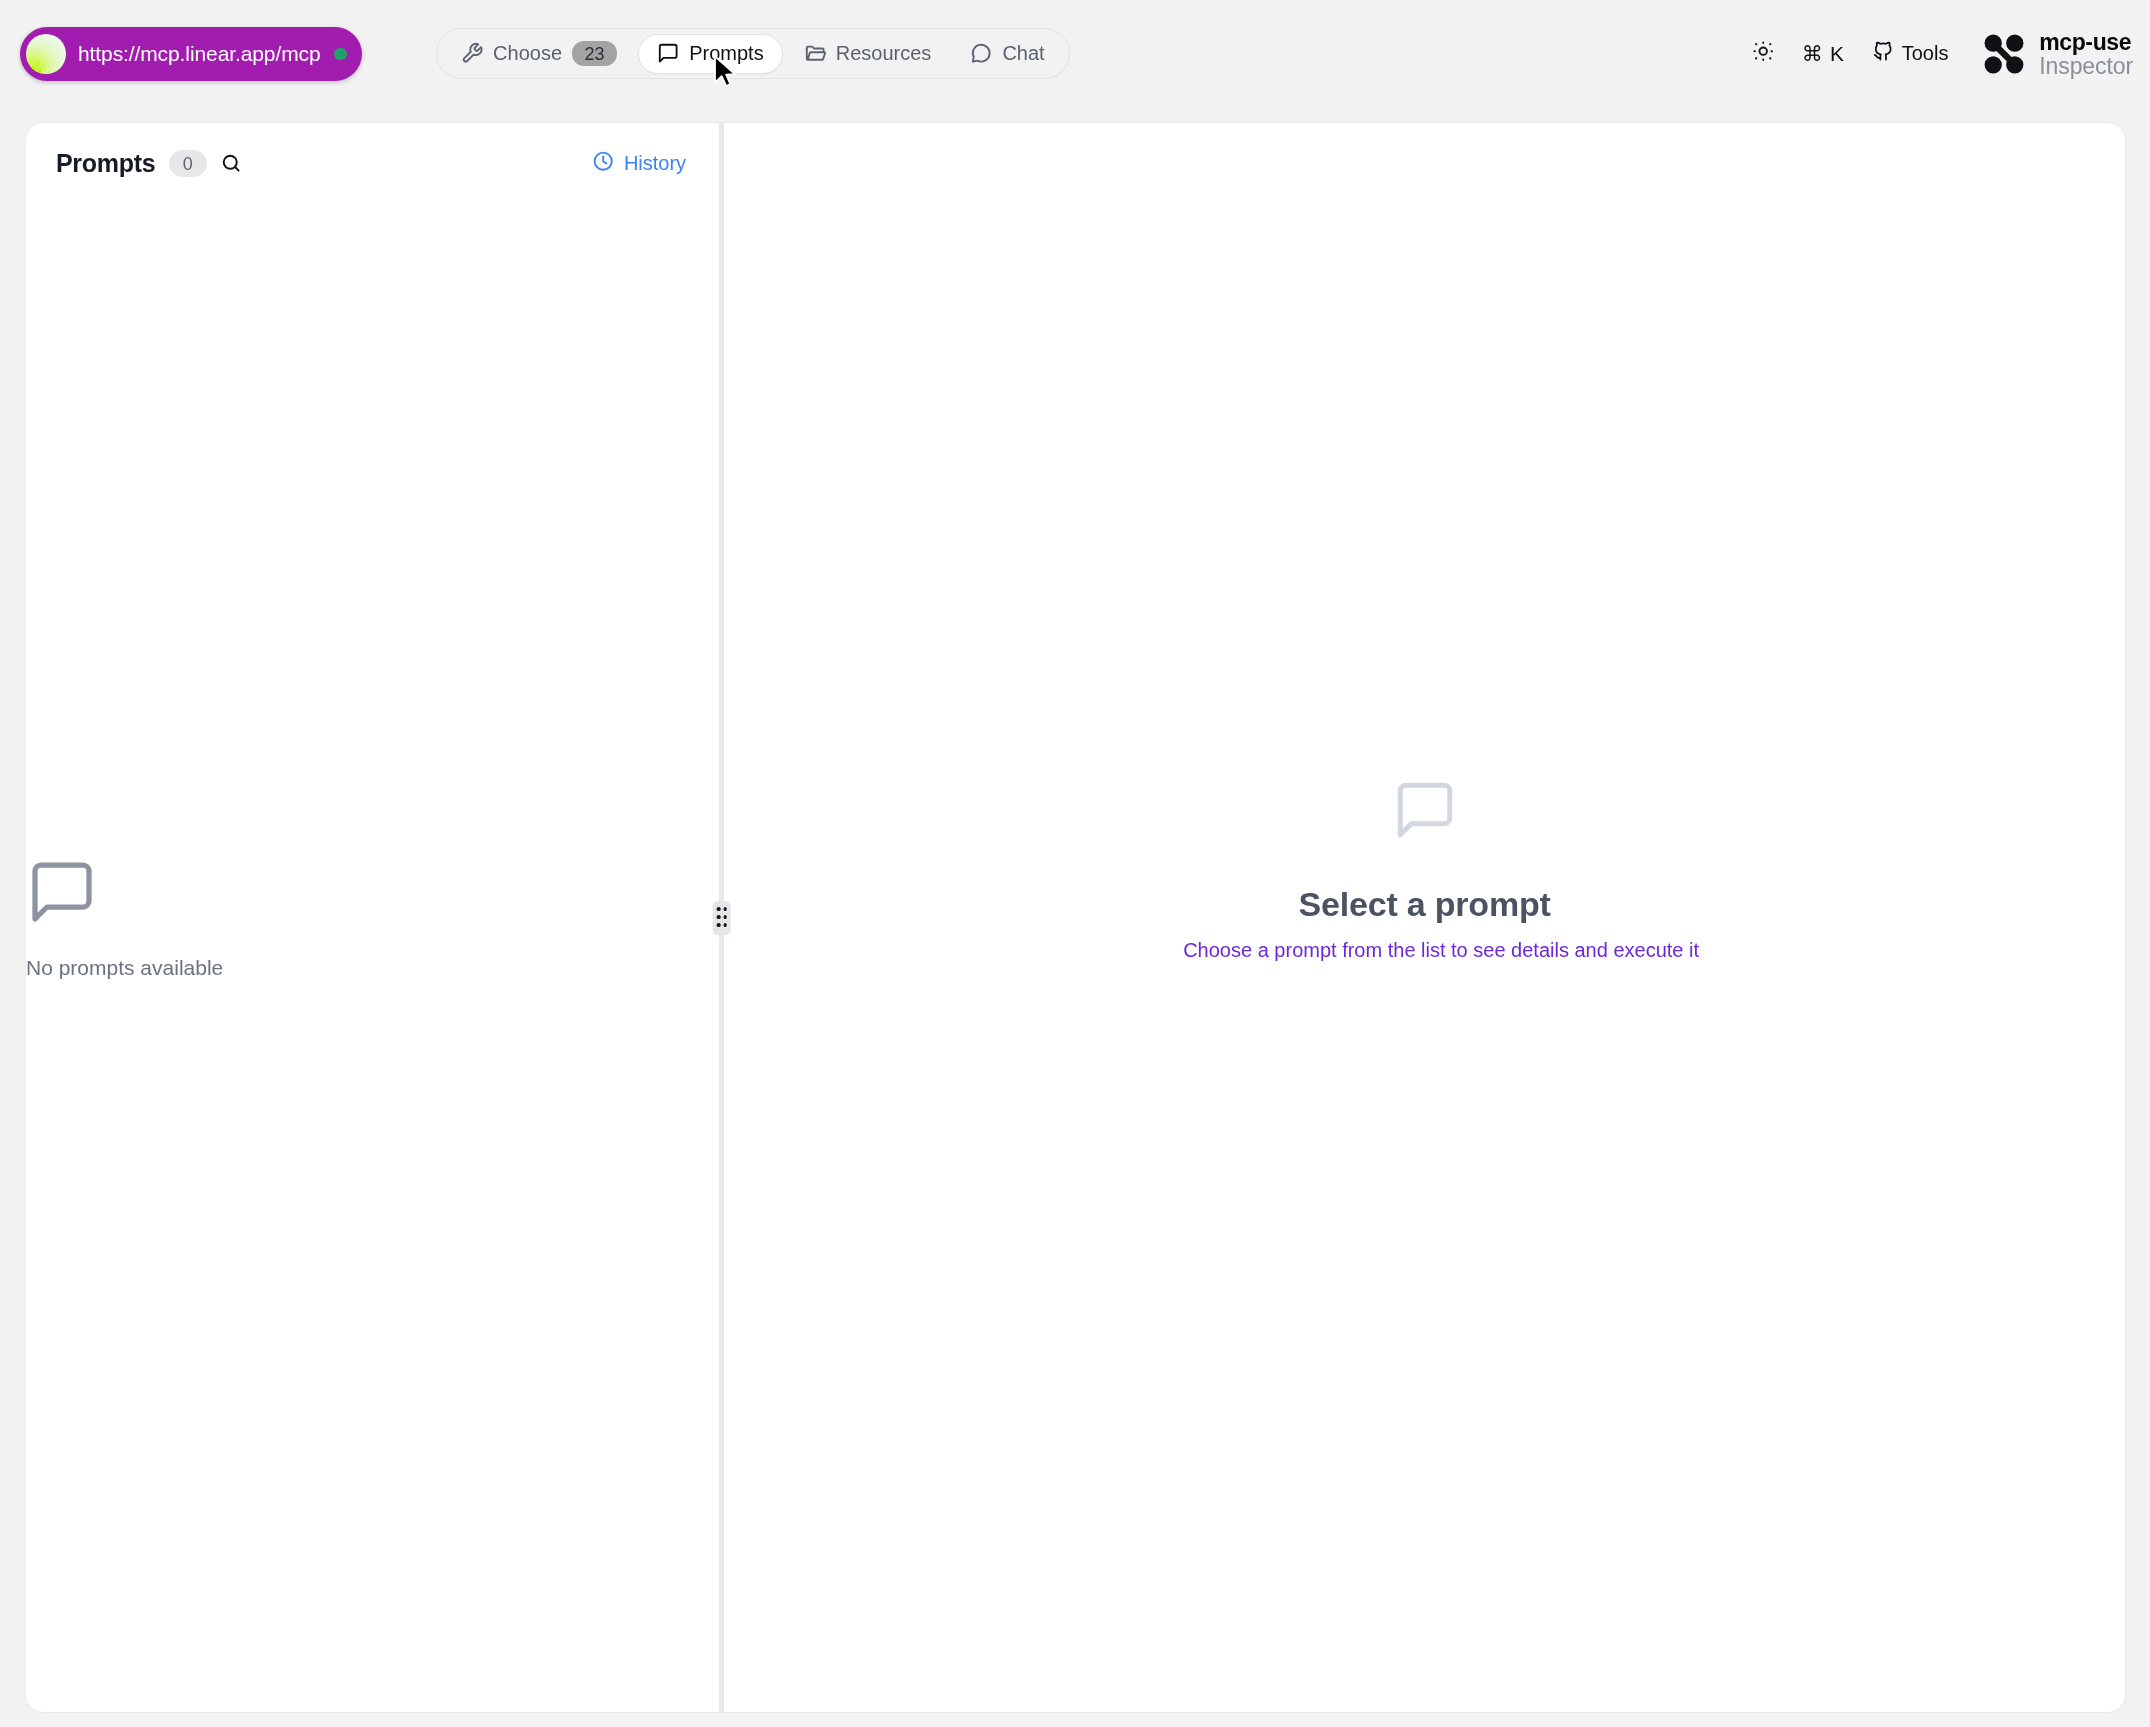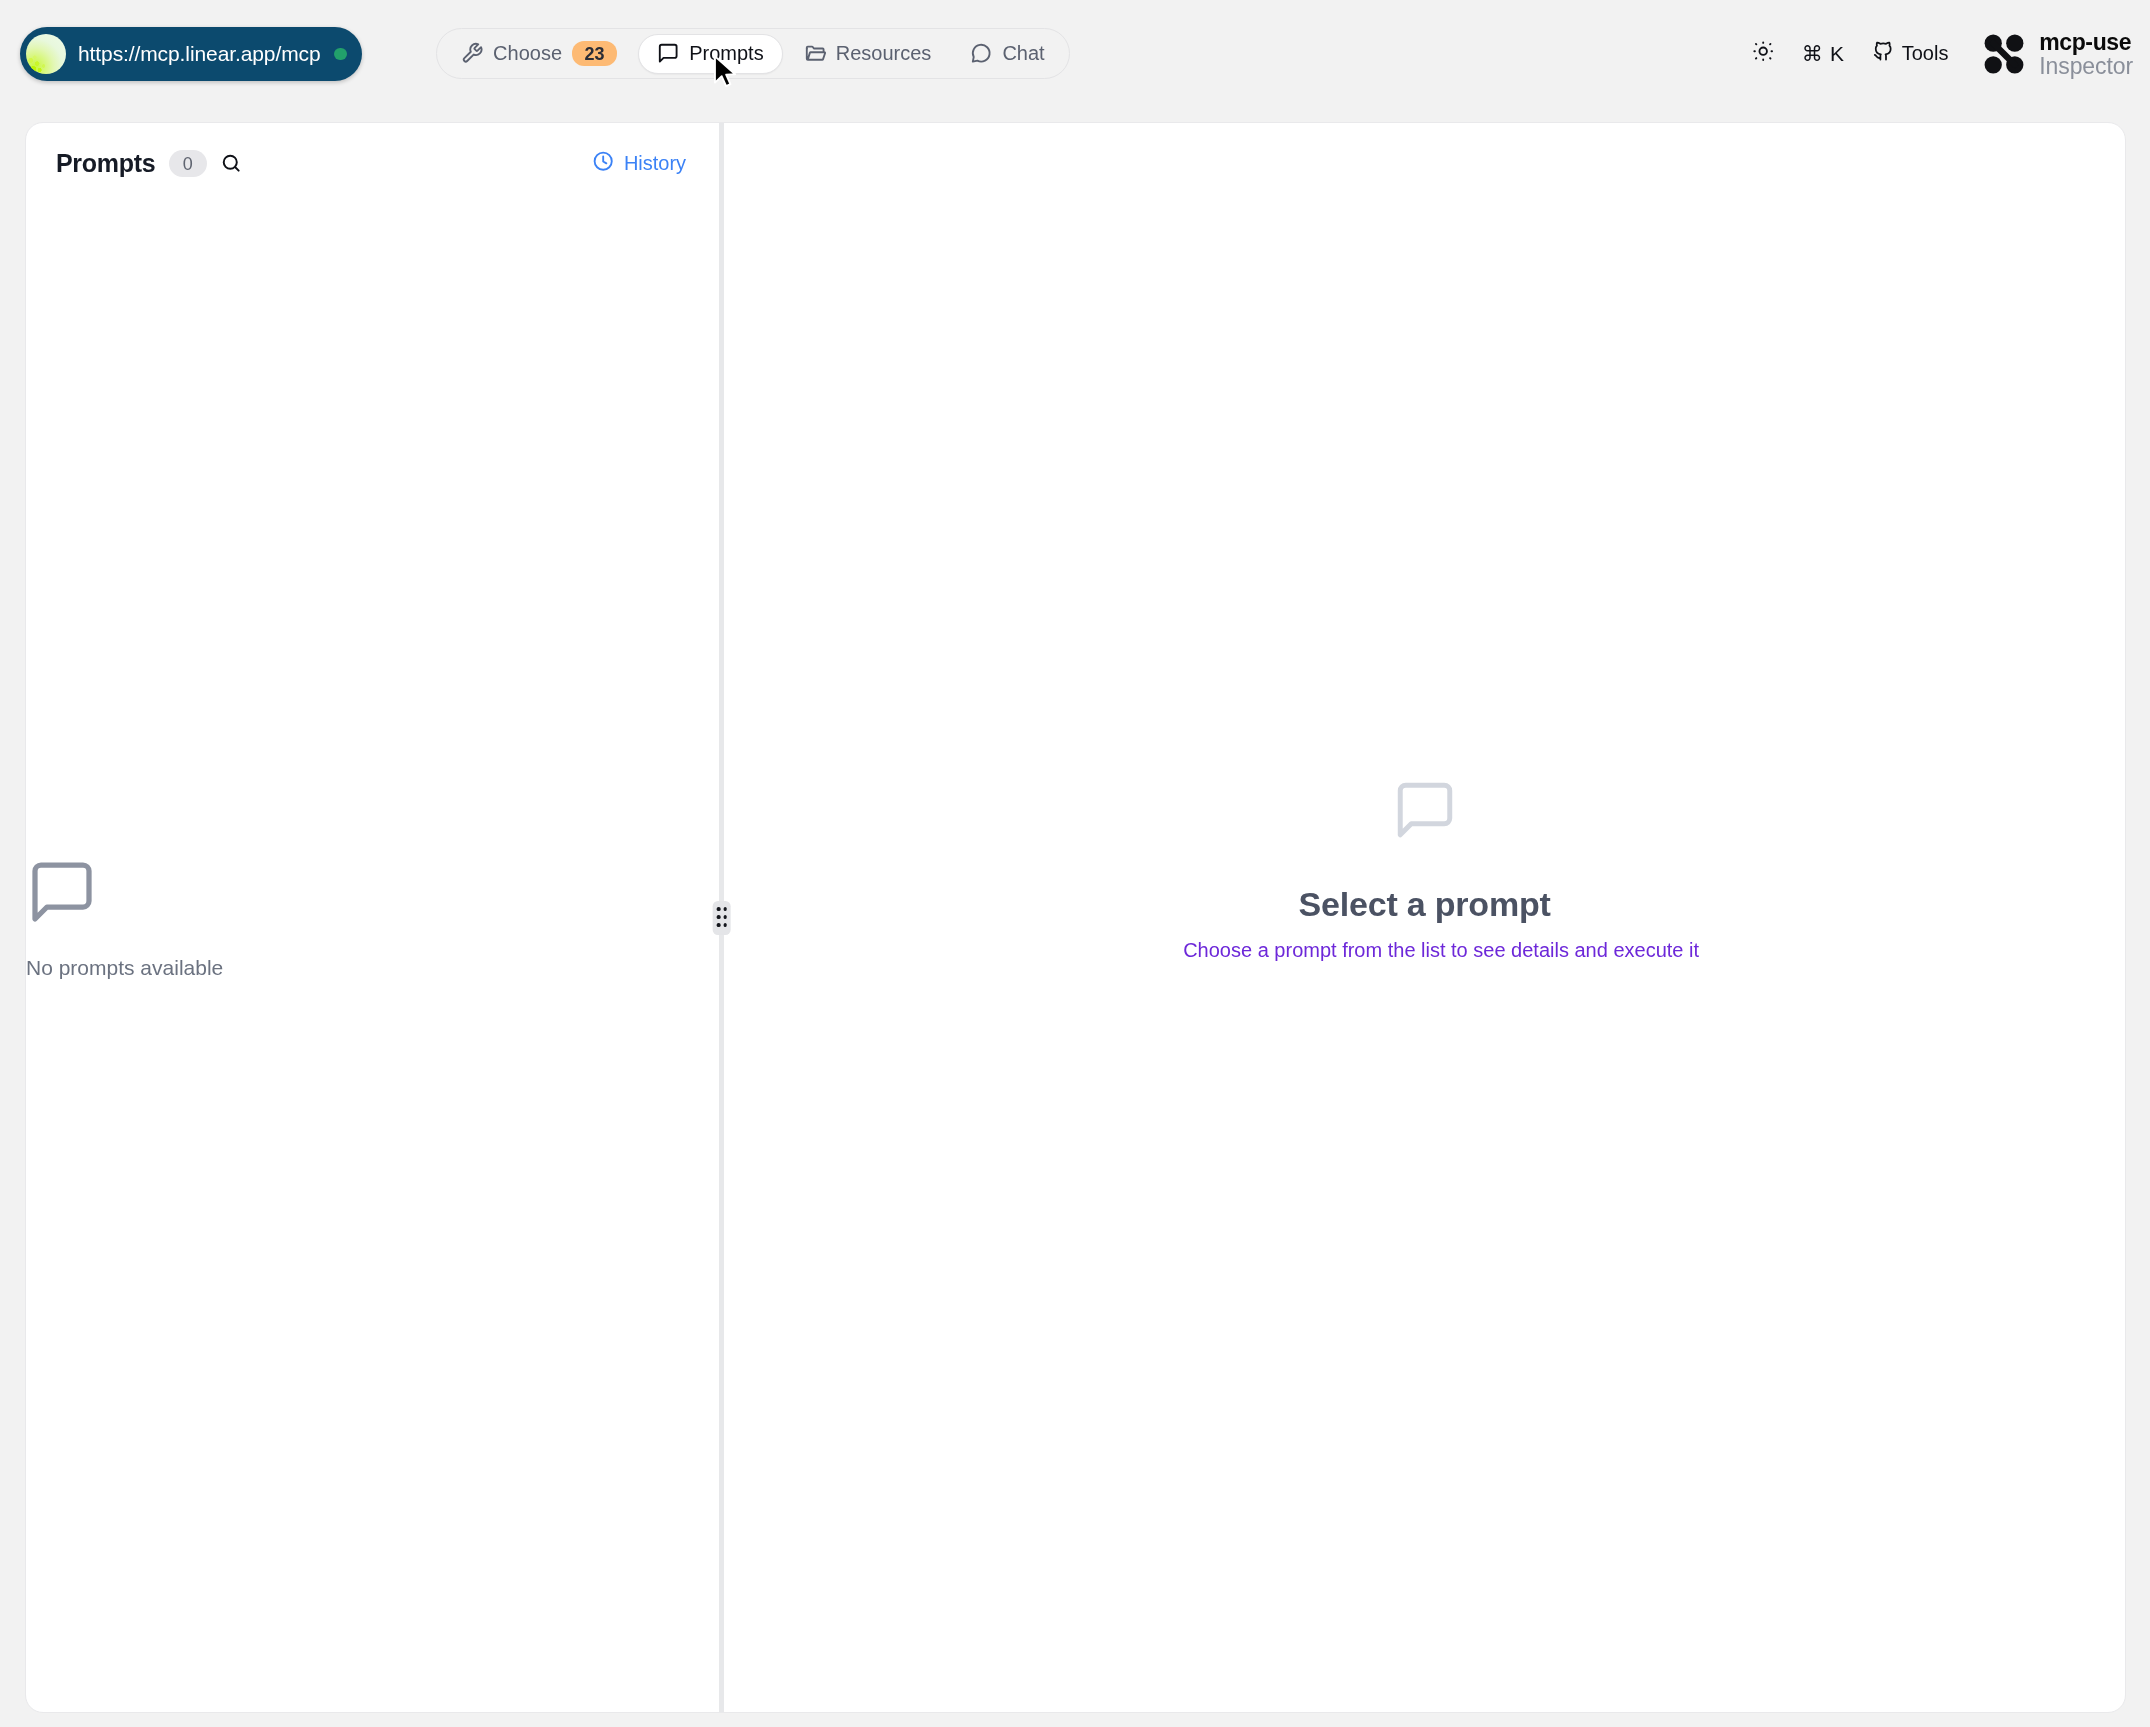--- a/index.html
+++ b/index.html
@@ -23,21 +23,21 @@
   }
 
   
   .url-pill {
     position: absolute;
     left: 20px;
     top: 27px;
     height: 54px;
     display: flex;
     align-items: center;
-    background: #0c4a6e;
+    background: #a21caf;
     border-radius: 27px;
     padding: 0 15px 0 6px;
     box-shadow: 0 1.5px 4.5px rgba(0,0,0,0.22);
   }
   .url-avatar {
     width: 40px; height: 40px;
     border-radius: 50%;
     background:
       radial-gradient(circle at 22% 82%, #c8f73c 0%, #d7f77a 22%, #e2f7b4 42%, #e8f8dd 62%, #eefbe9 100%);
     flex-shrink: 0;
@@ -98,27 +98,26 @@
     cursor: pointer;
   }
   .tab.active {
     background: #ffffff;
     color: #0f1117;
     border: 0.7px solid #e3e3e5;
     box-shadow: 0 0.7px 1.5px rgba(0,0,0,0.05);
   }
   .tab svg { display: block; flex-shrink: 0; }
   .tab-badge {
-    background: #fdba74;
+    background: #a3a3a3;
     color: #2a2d36;
     font-size: 18px;
     border-radius: 12px;
     padding: 3.7px 12.7px;
     line-height: 1;
-    font-weight: bold;
   }
 
   
   .hdr-right {
     position: absolute;
     right: 18px;
     top: 22.4px;
     height: 63px;
     display: flex;
     align-items: center;

